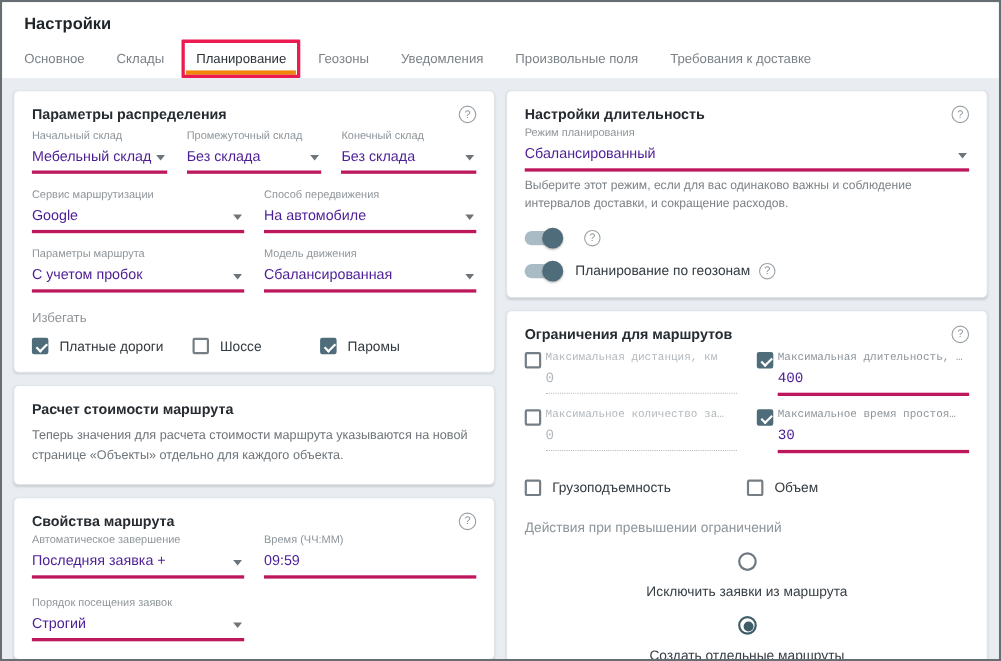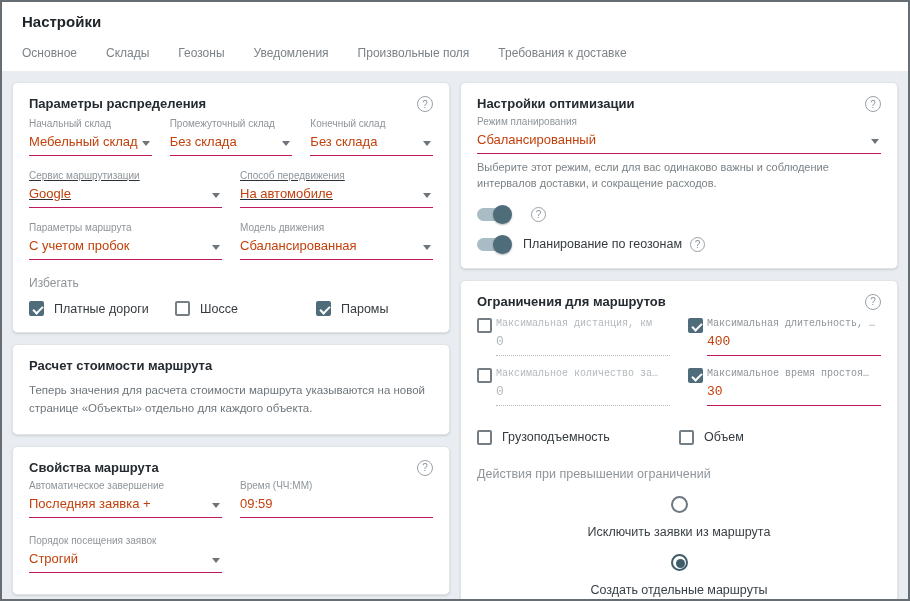--- a/index.html
+++ b/index.html
@@ -43,22 +43,22 @@
     color:#8e959a; font-size:10px; display:inline-flex; align-items:center; justify-content:center;
     flex:0 0 auto; cursor:pointer;
   }
   .help-circle::after { content:"?"; }
   .help-circle.small { width:15px; height:15px; margin-left:8px; }
   
   .row { display:flex; gap:18px; margin-top:12px; }
   .field { flex:1; min-width:0; cursor:pointer; }
   .f-label { font-size:10px; color:#8e959a; margin-bottom:2px; white-space:nowrap; overflow:hidden; text-overflow:ellipsis; }
   .f-value {
-    position:relative; font-size:13px; font-weight:500; color:#c2410c;
-    padding:3px 14px 6px 0; border-bottom:1px solid #be185d; white-space:nowrap;
+    position:relative; font-size:13px; font-weight:500; color:#4c1d95;
+    padding:3px 14px 6px 0; border-bottom:3px solid #be185d; white-space:nowrap;
   }
   .f-value.no-arrow { padding-right:0; }
   .arrow-icon {
     position:absolute; right:2px; bottom:9px; width:0; height:0;
     border-left:4px solid transparent; border-right:4px solid transparent;
     border-top:5px solid #6d757b;
   }
   .field.disabled { cursor:default; }
   .field.disabled .f-label { color:#b3b9bd; }
   .field.disabled .f-value { color:#b3b9bd; border-bottom:1px dotted #b3b9bd; }
@@ -70,21 +70,21 @@
   }
   .box.checked { background:#4e6c79; border-color:#4e6c79; }
   .box.checked::after {
     content:""; position:absolute; left:2px; top:3px; width:8px; height:4px;
     border-left:2px solid #fff; border-bottom:2px solid #fff; transform:rotate(-45deg);
   }
   .check-label { font-size:12.5px; font-weight:500; color:#343b40; white-space:nowrap; }
   .section-label { font-size:12px; color:#8e959a; }
   .avoid-row { display:flex; margin-top:11px; }
   .avoid-row .check:nth-child(1){ width:146px; }
-  .avoid-row .check:nth-child(2){ width:141px; }
+  .avoid-row .check:nth-child(2){ width:116px; }
   
   .body-text { margin-top:9px; font-size:11.5px; line-height:1.55; color:#6e757a; }
   .hint-text { margin-top:6px; font-size:11px; line-height:1.45; color:#7c8287; }
   
   .toggle-row { display:flex; align-items:center; margin-top:15px; }
   .toggle { position:relative; width:33px; height:13px; border-radius:7px; background:#a9bcc6; margin-right:13px; cursor:pointer; flex:0 0 auto; }
   .toggle .knob {
     position:absolute; right:-2px; top:-3px; width:19px; height:19px; border-radius:50%;
     background:#4e6c79; box-shadow:0 1px 2px rgba(0,0,0,.3);
   }
@@ -114,20 +114,25 @@
   .spacer-sm { margin-top:16px; }
 </style>
 </head>
 <body>
 
 <div class="header">
   <div class="page-title">Настройки</div>
   <div class="tabbar">
     <div class="tab"><span>Основное</span></div>
     <div class="tab"><span>Склады</span></div>
+    <div class="tab active">
+      <span>Планирование</span>
+      <span class="tab-underline"></span>
+      <span class="annotation-box"></span>
+    </div>
     <div class="tab"><span>Геозоны</span></div>
     <div class="tab"><span>Уведомления</span></div>
     <div class="tab"><span>Произвольные поля</span></div>
     <div class="tab"><span>Требования к доставке</span></div>
   </div>
 </div>
 
 <div class="content">
 
   <div class="col">
@@ -144,21 +149,21 @@
         </div>
         <div class="field">
           <div class="f-label">Промежуточный склад</div>
           <div class="f-value"><span>Без склада</span><span class="arrow-icon"></span></div>
         </div>
         <div class="field">
           <div class="f-label">Конечный склад</div>
           <div class="f-value"><span>Без склада</span><span class="arrow-icon"></span></div>
         </div>
       </div>
-      <div class="row" style="margin-top:14px;text-decoration:underline;">
+      <div class="row" style="margin-top:14px;">
         <div class="field">
           <div class="f-label">Сервис маршрутизации</div>
           <div class="f-value"><span>Google</span><span class="arrow-icon"></span></div>
         </div>
         <div class="field">
           <div class="f-label">Способ передвижения</div>
           <div class="f-value"><span>На автомобиле</span><span class="arrow-icon"></span></div>
         </div>
       </div>
       <div class="row" style="margin-top:14px;">
@@ -214,21 +219,21 @@
           <div class="f-value"><span>Строгий</span><span class="arrow-icon"></span></div>
         </div>
       </div>
     </div>
   </div>
 
   <div class="col">
 
     <div class="card">
       <div class="card-head">
-        <div class="card-title">Настройки оптимизации</div>
+        <div class="card-title">Настройки длительность</div>
         <span class="help-circle"></span>
       </div>
       <div class="row" style="margin-top:4px;align-items:flex-end;">
         <div class="field">
           <div class="f-label">Режим планирования</div>
           <div class="f-value"><span>Сбалансированный</span><span class="arrow-icon"></span></div>
         </div>
       </div>
       <div class="hint-text">Выберите этот режим, если для вас одинаково важны и соблюдение интервалов доставки, и сокращение расходов.</div>
       <div class="toggle-row">

